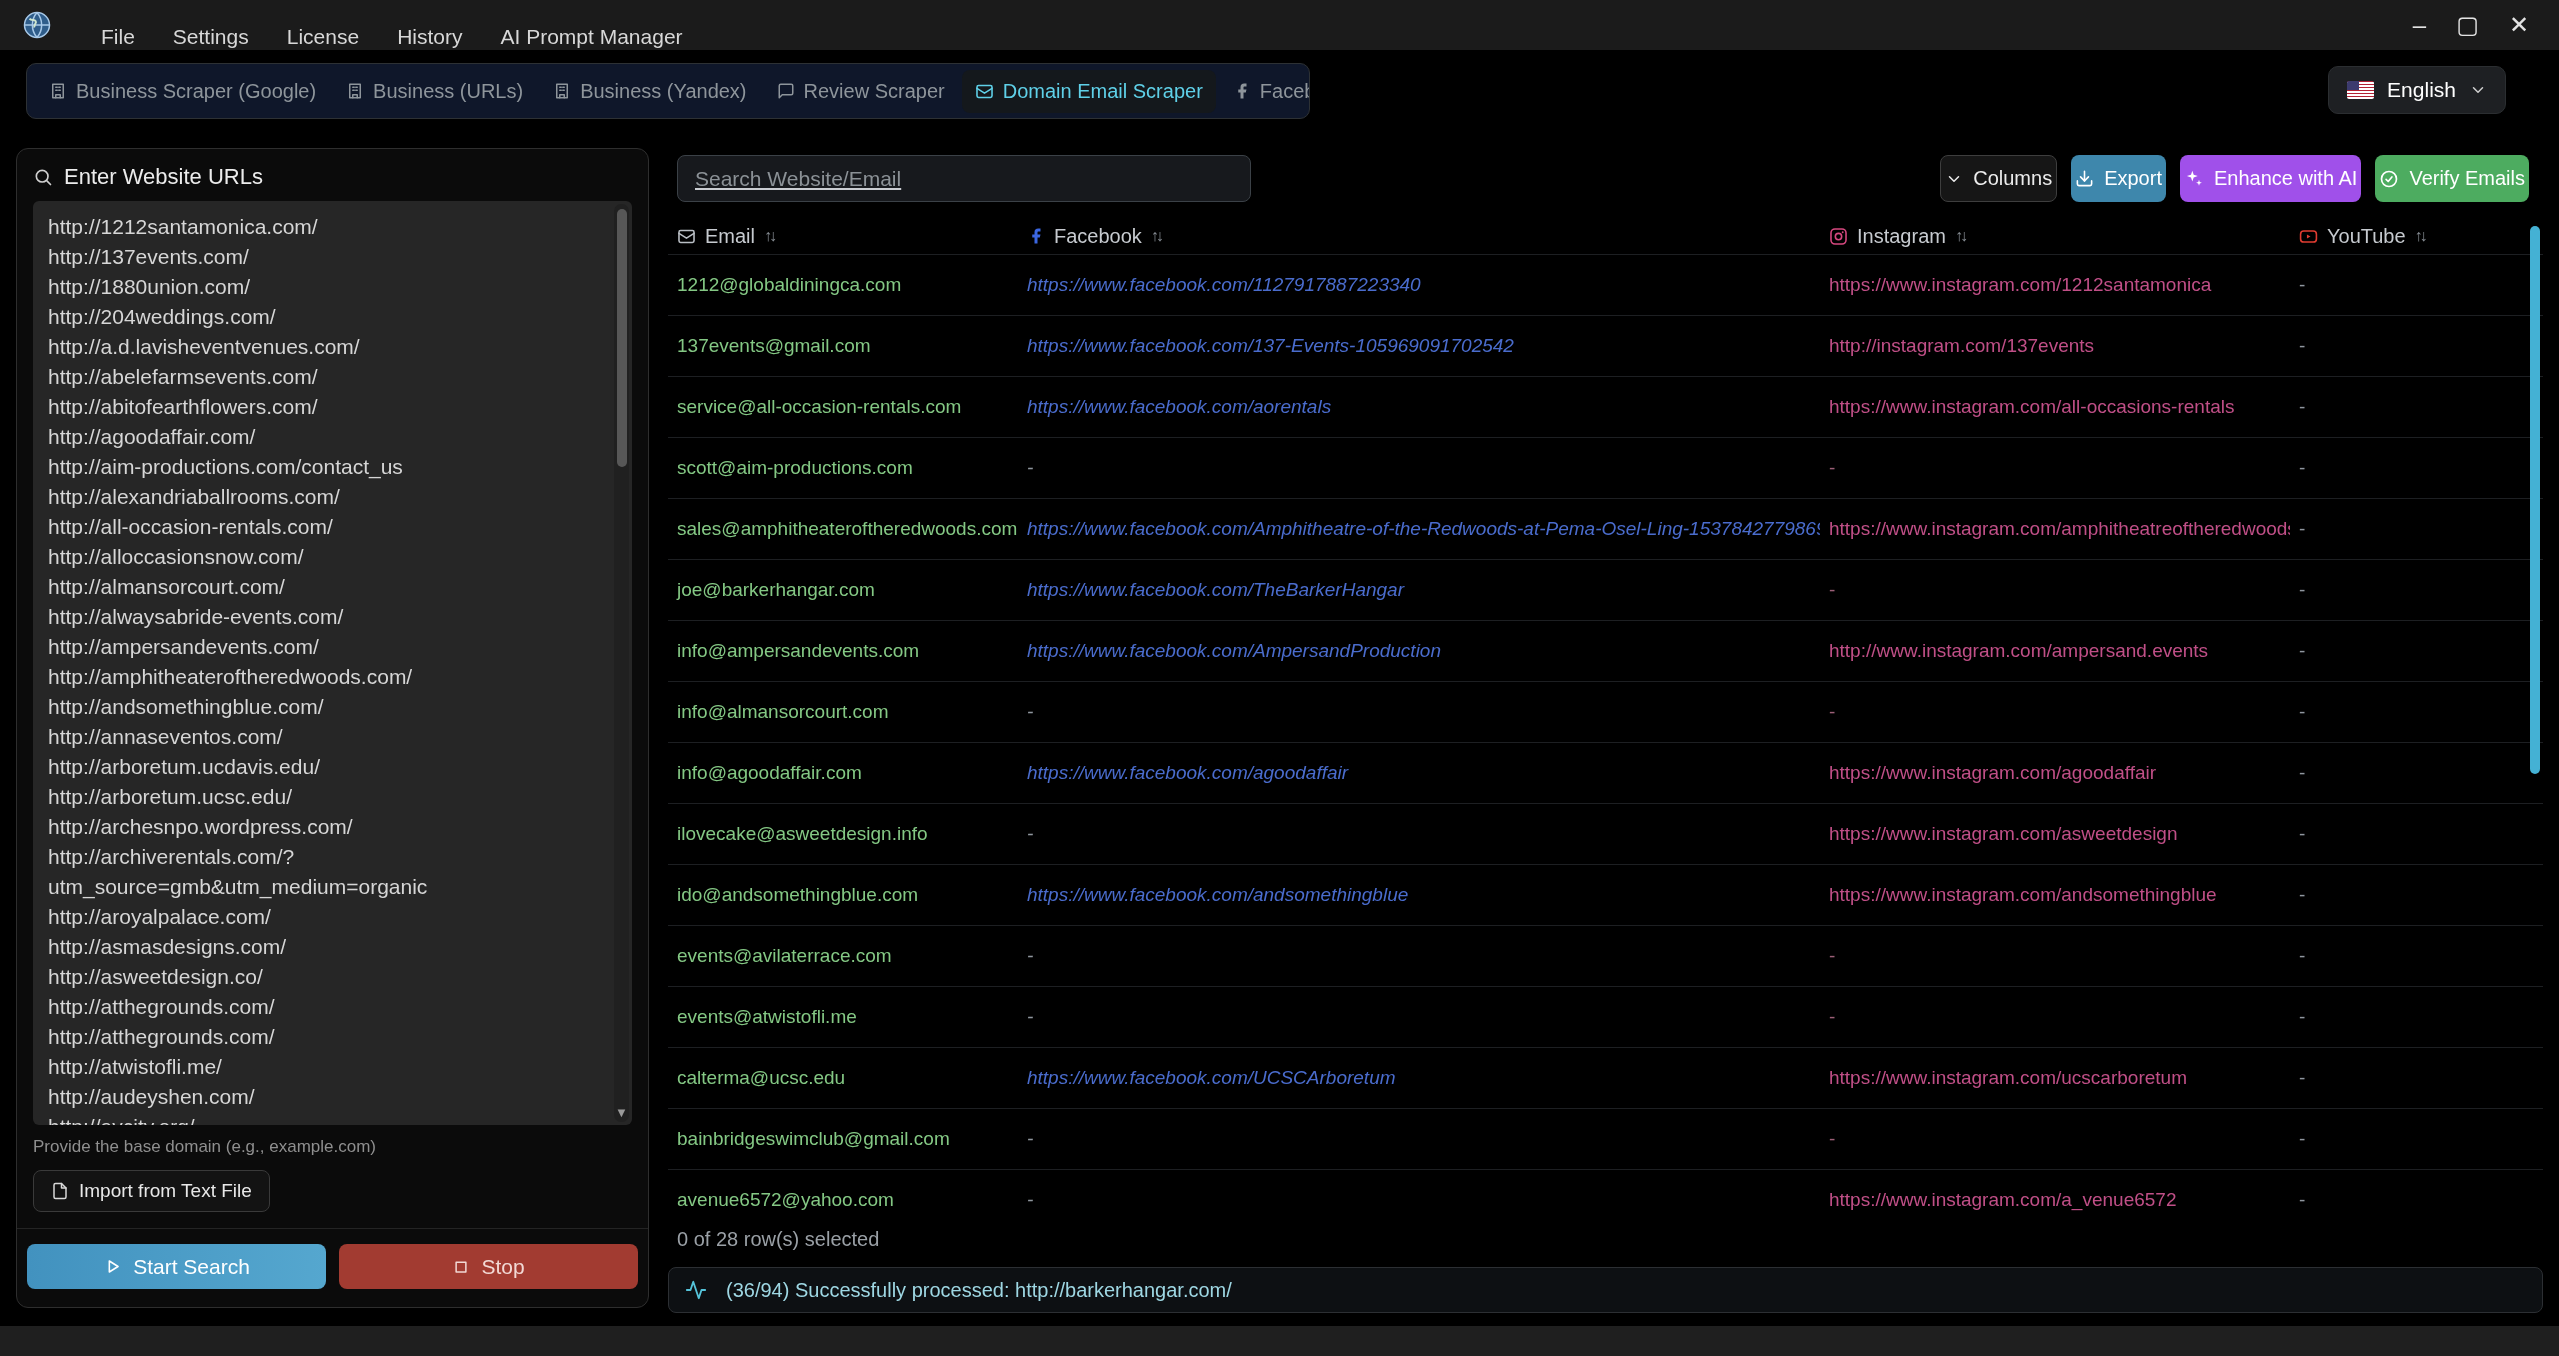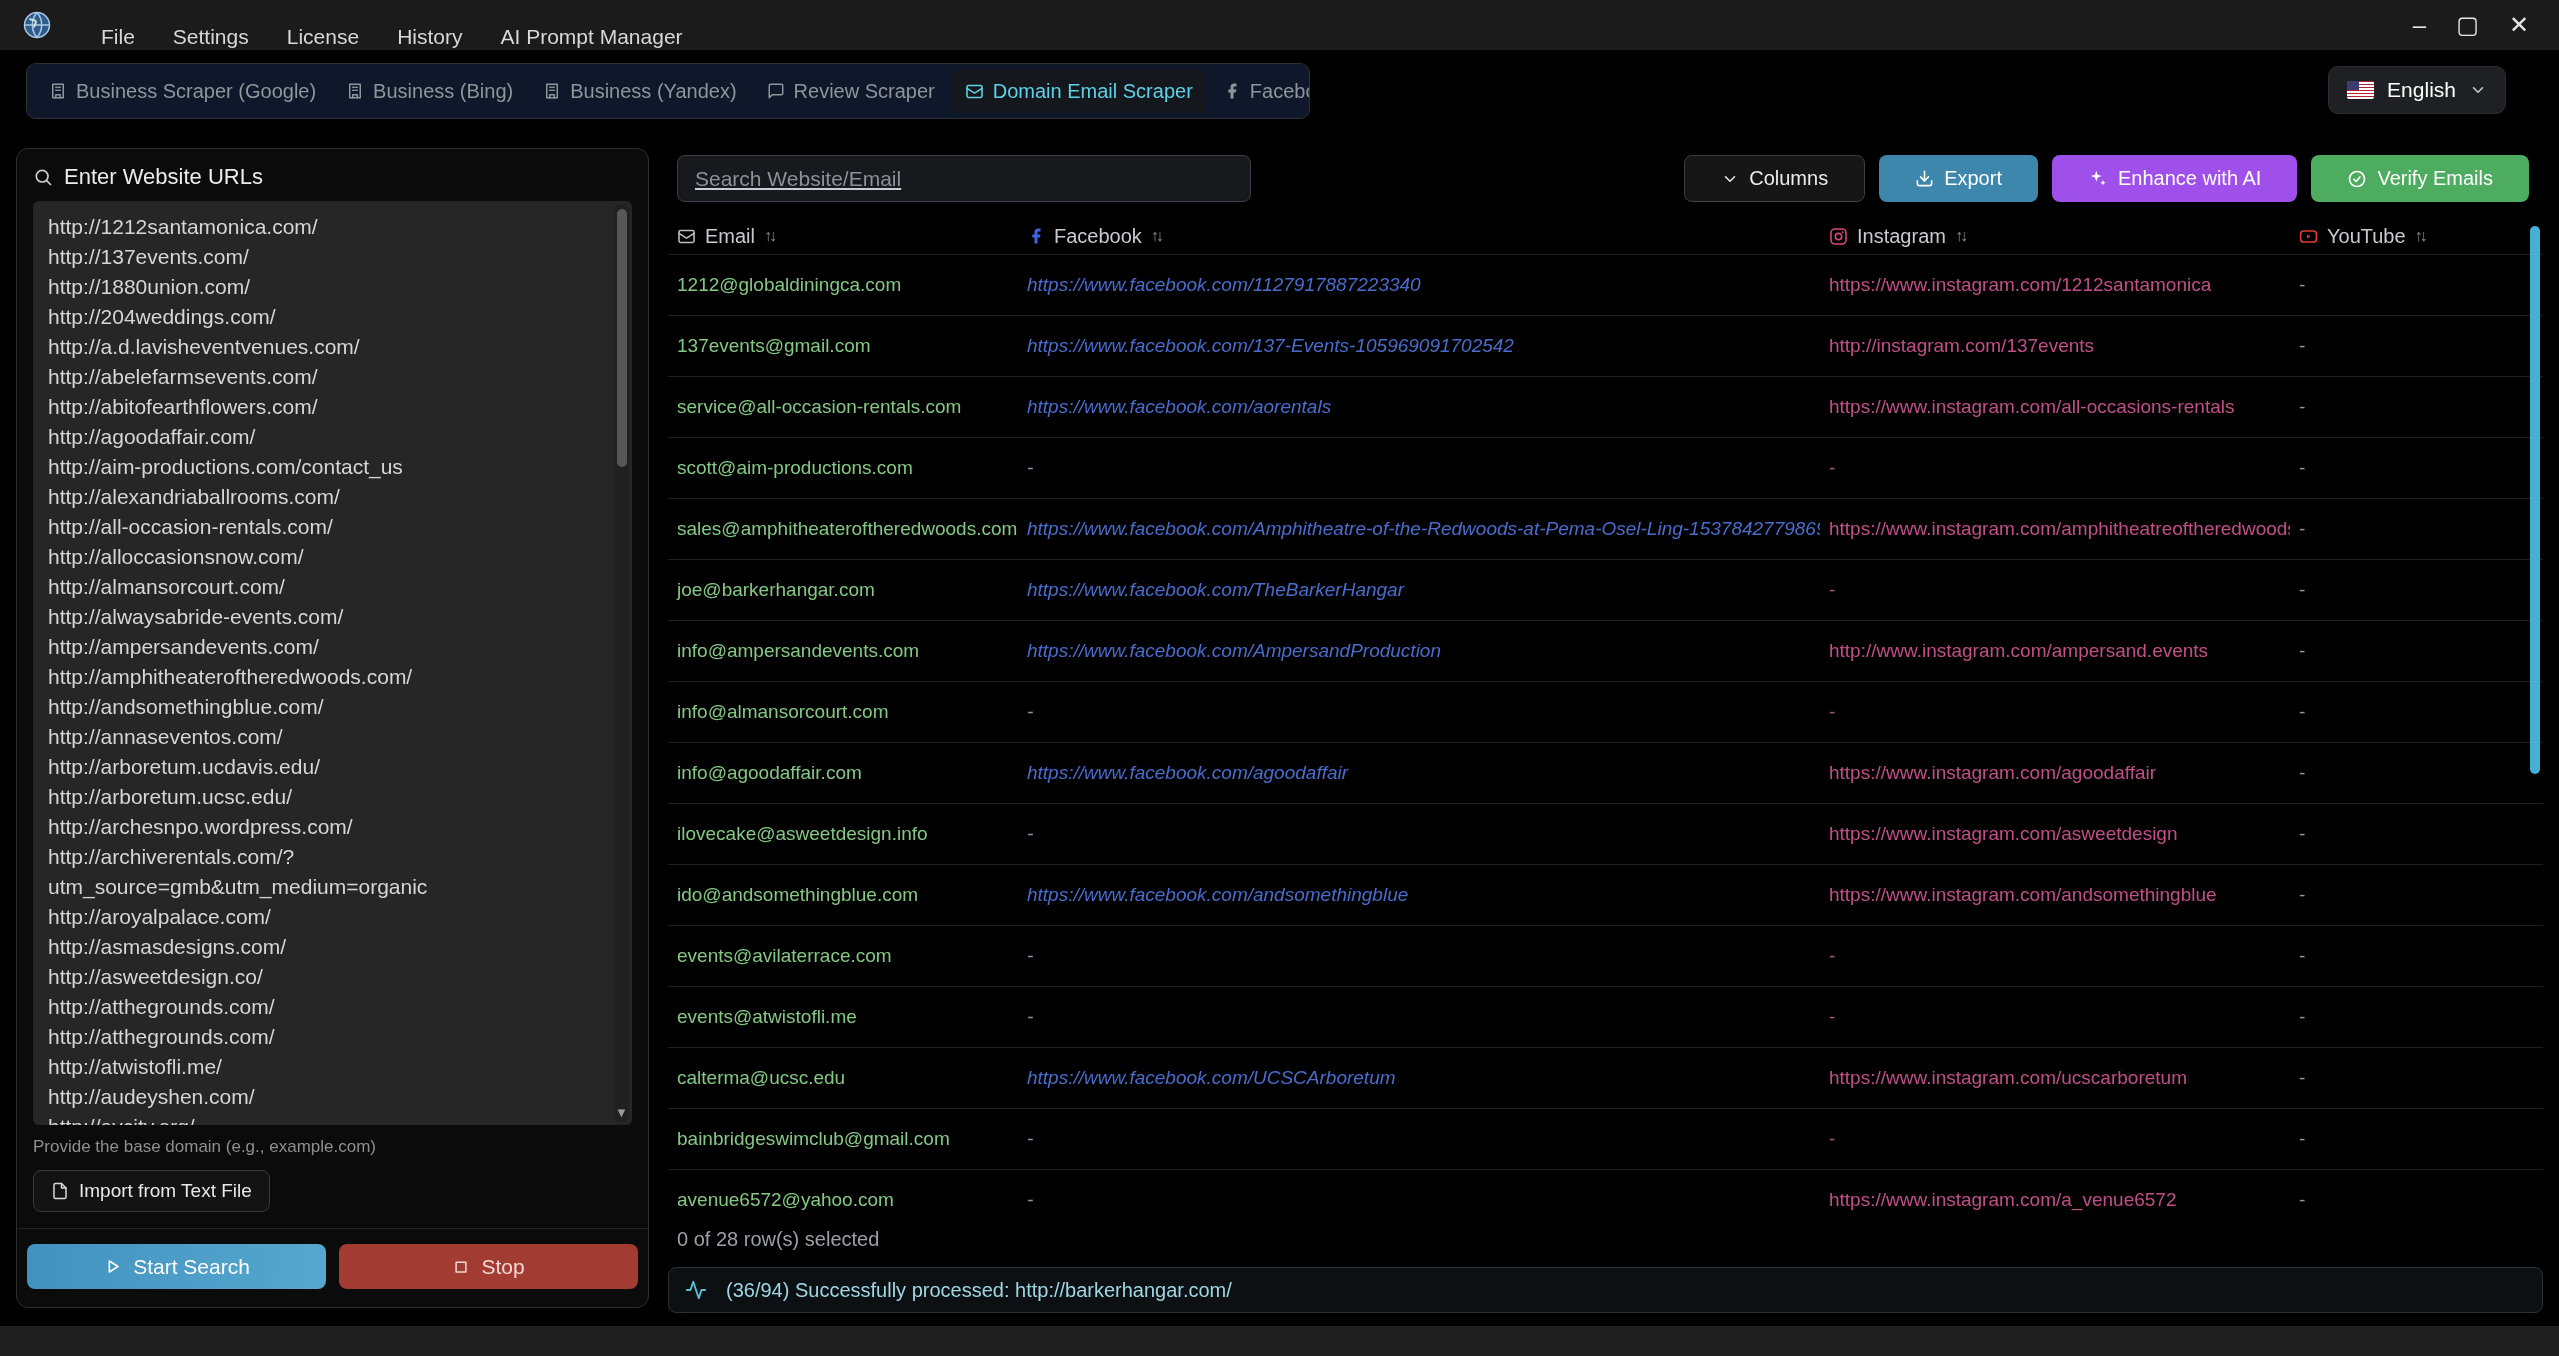--- a/index.html
+++ b/index.html
@@ -67,21 +67,21 @@
     gap:11px; font-size:21px; cursor:pointer; border:none; }
   .btn-start { background:linear-gradient(90deg,#4292bf,#55a7cf); color:#ffffff; }
   .btn-stop  { background:var(--stop-red); color:#f2d9d5; }
 
   
   .search-wrap { position:absolute; left:677px; top:155px; width:574px; height:47px; }
   .search-input { width:100%; height:100%; background:#17191d; border:1px solid #3b4147; border-radius:8px;
     color:#c9ccd1; font-size:21px; padding:0 17px; outline:none; font-family:inherit;text-decoration:underline; }
   .search-input::placeholder { color:#8b9196; }
   .toolbar { position:absolute; top:155px; right:30px; height:47px; display:flex; gap:14px; }
-  .tb-btn { height:47px; display:flex; align-items:center; gap:10px; padding:0 36px; border-radius:8px;
+  .tb-btn { height:47px; display:flex; align-items:center; gap:10px; padding:0 4px; border-radius:8px;
     color:#fff; font-size:20px; border:none; cursor:pointer; white-space:nowrap; }
   .btn-columns { background:#161616; border:1px solid #3e3e3e; color:#ececec; }
   .btn-export  { background:var(--export-blue); }
   .btn-enhance { background:var(--enhance-purple); }
   .btn-verify  { background:var(--verify-green); }
 
   
   .table { position:absolute; left:668px; top:218px; width:1875px; height:1000px; overflow:hidden; }
   .thead, .trow { display:grid; grid-template-columns:350px 802px 470px 1fr; align-items:center; }
   .thead { height:36px; color:#c6cacf; font-size:20px; }
@@ -148,21 +148,21 @@
       <span>Business Scraper (Google)</span>
     </div>
     <div class="tab">
       <span class="icon">
         <svg width="18" height="18" viewBox="0 0 24 24" fill="none" stroke="currentColor" stroke-width="2" stroke-linecap="round" stroke-linejoin="round">
           <rect x="5" y="3" width="14" height="18"></rect>
           <path d="M9 21v-4h6v4"></path>
           <path d="M9 7h2M13 7h2M9 11h2M13 11h2"></path>
         </svg>
       </span>
-      <span>Business (Bing)</span>
+      <span>Business (URLs)</span>
     </div>
     <div class="tab">
       <span class="icon">
         <svg width="18" height="18" viewBox="0 0 24 24" fill="none" stroke="currentColor" stroke-width="2" stroke-linecap="round" stroke-linejoin="round">
           <rect x="5" y="3" width="14" height="18"></rect>
           <path d="M9 21v-4h6v4"></path>
           <path d="M9 7h2M13 7h2M9 11h2M13 11h2"></path>
         </svg>
       </span>
       <span>Business (Yandex)</span>

